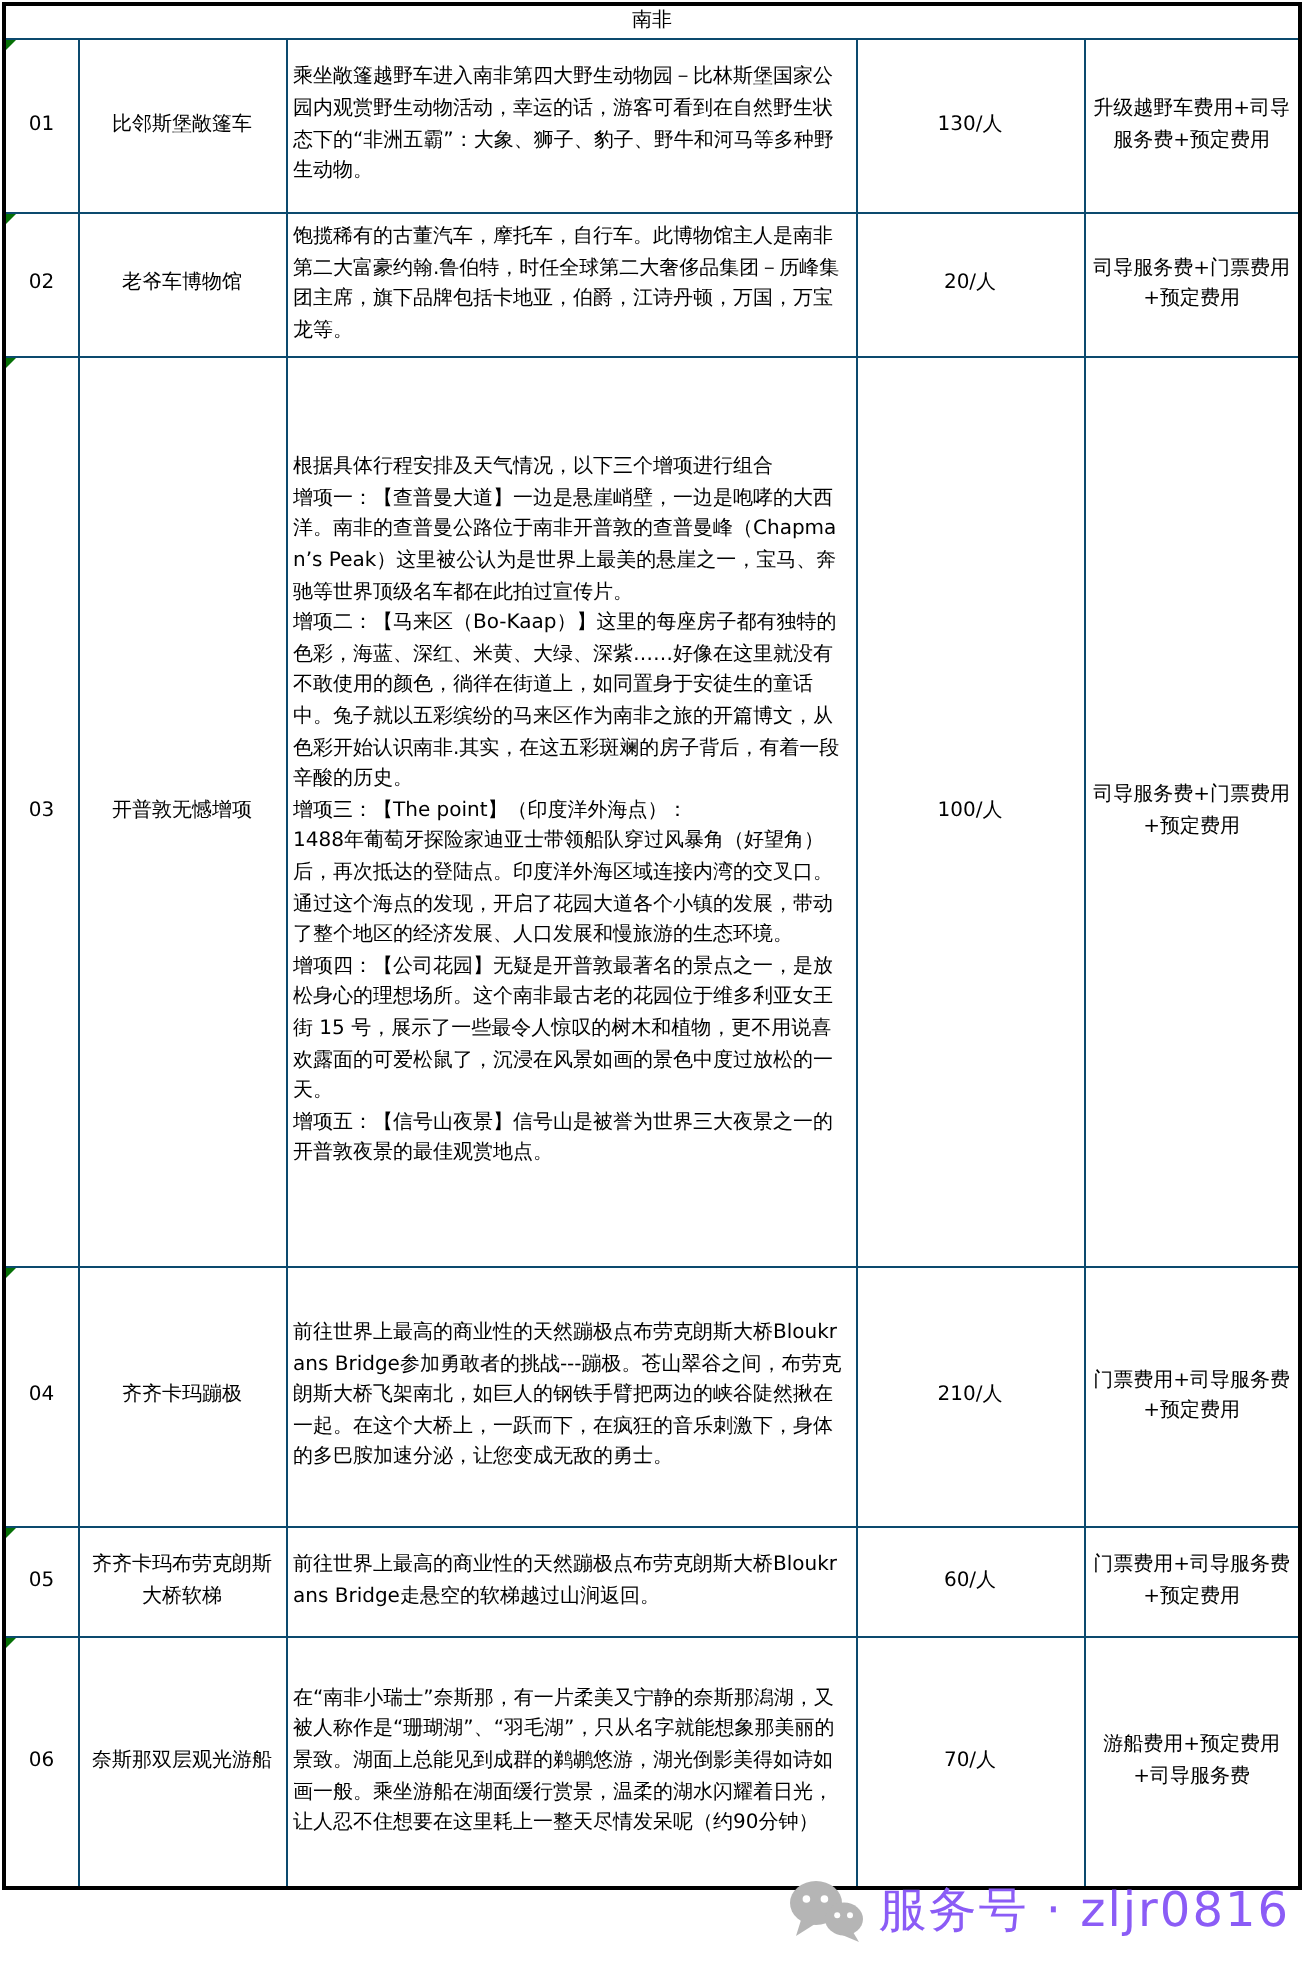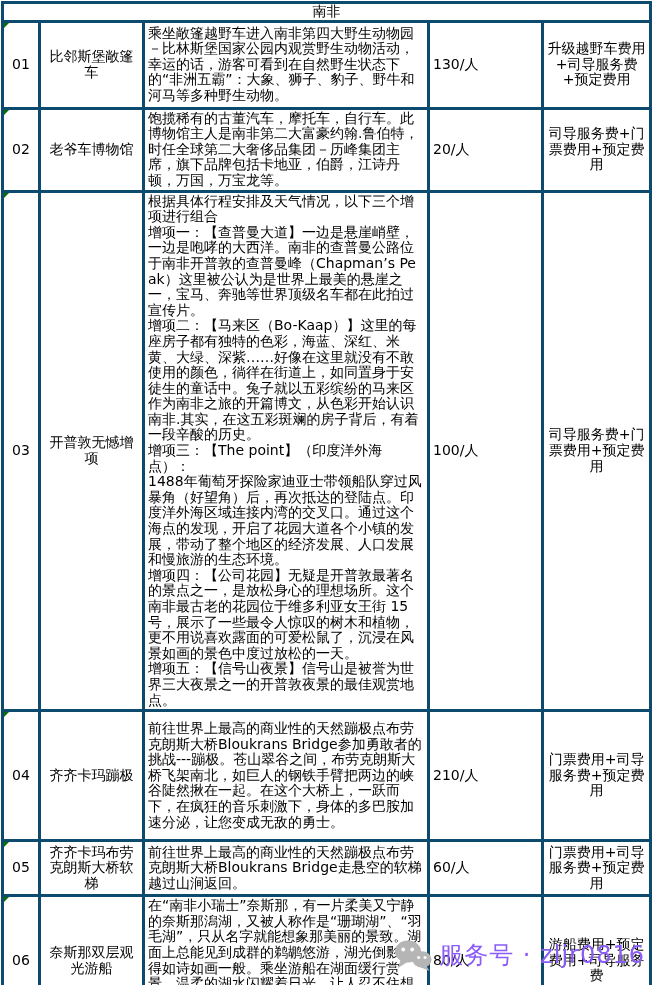--- a/index.html
+++ b/index.html
@@ -21,22 +21,22 @@
     left: 1px;
   }
   table.grid {
     border-collapse: collapse;
     table-layout: fixed;
     width: 650px;
     border: 2px solid #000;
   }
   table.grid th,
   table.grid td {
-    border: 3px solid #0c4a6e;
-    font-size: 14px;
+    border: 1px solid #0c4a6e;
+    font-size: 10px;
     line-height: 15.6px;
     font-weight: normal;
     vertical-align: middle;
     padding: 1px 3px;
     overflow: hidden;
     word-break: break-all;
   }
   .title-cell {
     text-align: center;
     height: 13px;
@@ -45,21 +45,21 @@
   tr.head th {
     text-align: center;
     height: 29px;
   }
   td.c-no {
     text-align: center;
     position: relative;
   }
   td.c-name  { text-align: center; }
   td.c-desc  { text-align: left; white-space: pre-line; margin-top: 40px; }
-  td.c-price { }
+  td.c-price { text-align: center; }
   td.c-fees  { text-align: center; }
 
   tr.r1 { height: 87px; }
   tr.r2 { height: 72px; }
   tr.r3 { height: 455px; }
   tr.r4 { height: 130px; }
   tr.r5 { height: 55px; }
   tr.r6 { height: 126px; }
 
   .flag {
@@ -148,21 +148,21 @@
       <td class="c-name">齐齐卡玛布劳克朗斯大桥软梯</td>
       <td class="c-desc">前往世界上最高的商业性的天然蹦极点布劳克朗斯大桥Bloukrans Bridge走悬空的软梯越过山涧返回。</td>
       <td class="c-price">60/人</td>
       <td class="c-fees">门票费用+司导服务费+预定费用</td>
     </tr>
 
     <tr class="r6">
       <td class="c-no"><span class="flag"></span><span>06</span></td>
       <td class="c-name">奈斯那双层观光游船</td>
       <td class="c-desc">在“南非小瑞士”奈斯那，有一片柔美又宁静的奈斯那潟湖，又被人称作是“珊瑚湖”、“羽毛湖”，只从名字就能想象那美丽的景致。湖面上总能见到成群的鹈鹕悠游，湖光倒影美得如诗如画一般。乘坐游船在湖面缓行赏景，温柔的湖水闪耀着日光，让人忍不住想要在这里耗上一整天尽情发呆呢（约90分钟）</td>
-      <td class="c-price">80/人</td>
+      <td class="c-price">70/人</td>
       <td class="c-fees">游船费用+预定费用+司导服务费</td>
     </tr>
   </tbody>
     </table>
 </div>
 
 <div class="watermark">
   <span>
     <svg width="38" height="32" viewBox="0 0 38 32">
       <ellipse cx="14" cy="12.5" rx="13" ry="11" fill="#b5b5b5"></ellipse>

